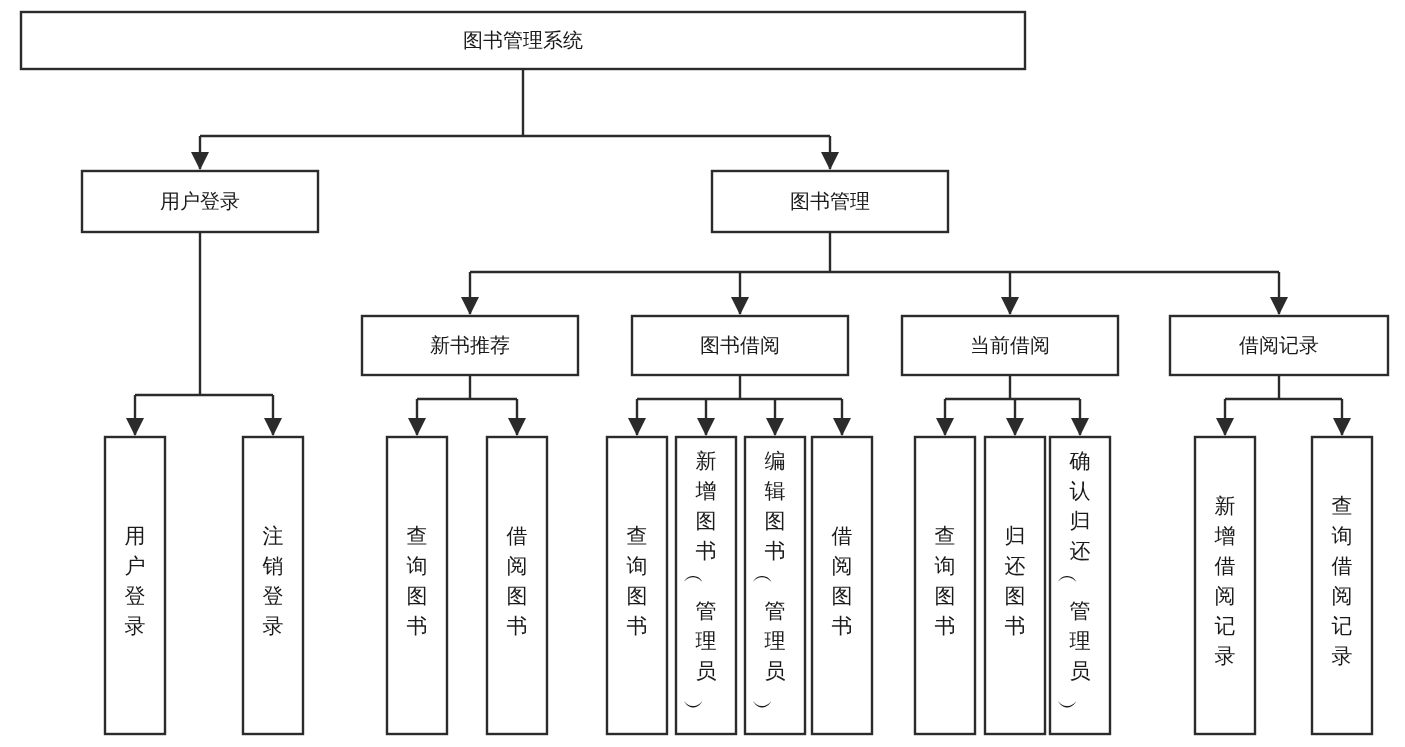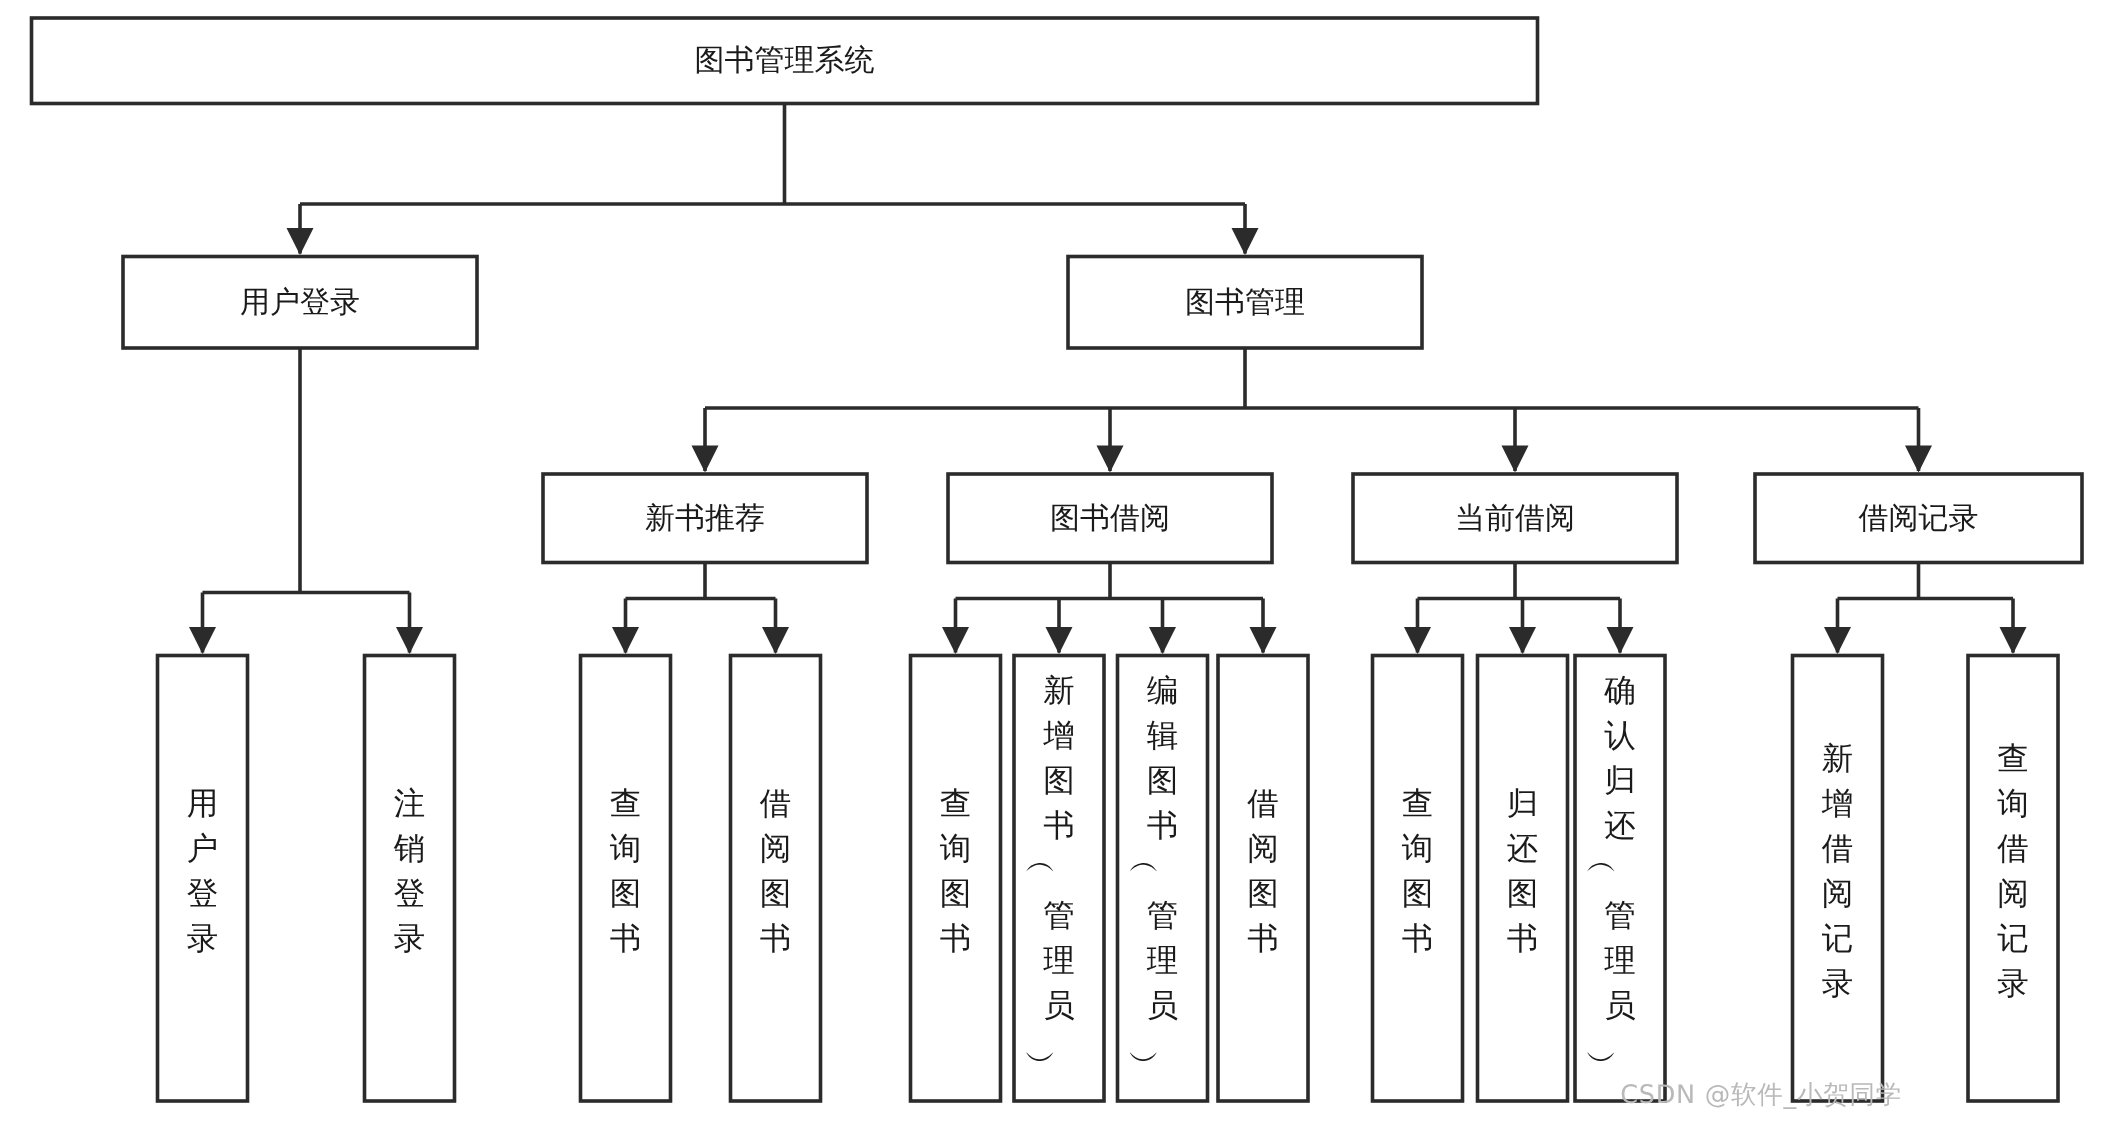--- a/index.html
+++ b/index.html
@@ -213,14 +213,13 @@
         <g>
           <rect x="1195" y="437" width="60" height="297" class="node-box"></rect>
           <text x="1225" class="vstack"><tspan x="1225" y="512.5">新</tspan><tspan x="1225" y="542.5">增</tspan><tspan x="1225" y="572.5">借</tspan><tspan x="1225" y="602.5">阅</tspan><tspan x="1225" y="632.5">记</tspan><tspan x="1225" y="662.5">录</tspan></text>
         </g>
         <g>
           <rect x="1312" y="437" width="60" height="297" class="node-box"></rect>
           <text x="1342" class="vstack"><tspan x="1342" y="512.5">查</tspan><tspan x="1342" y="542.5">询</tspan><tspan x="1342" y="572.5">借</tspan><tspan x="1342" y="602.5">阅</tspan><tspan x="1342" y="632.5">记</tspan><tspan x="1342" y="662.5">录</tspan></text>
         </g>
       </g>
   </svg>
-  <div class="watermark">CSDN @软件_小贺同学</div>
 </div>
 
 </body></html>

